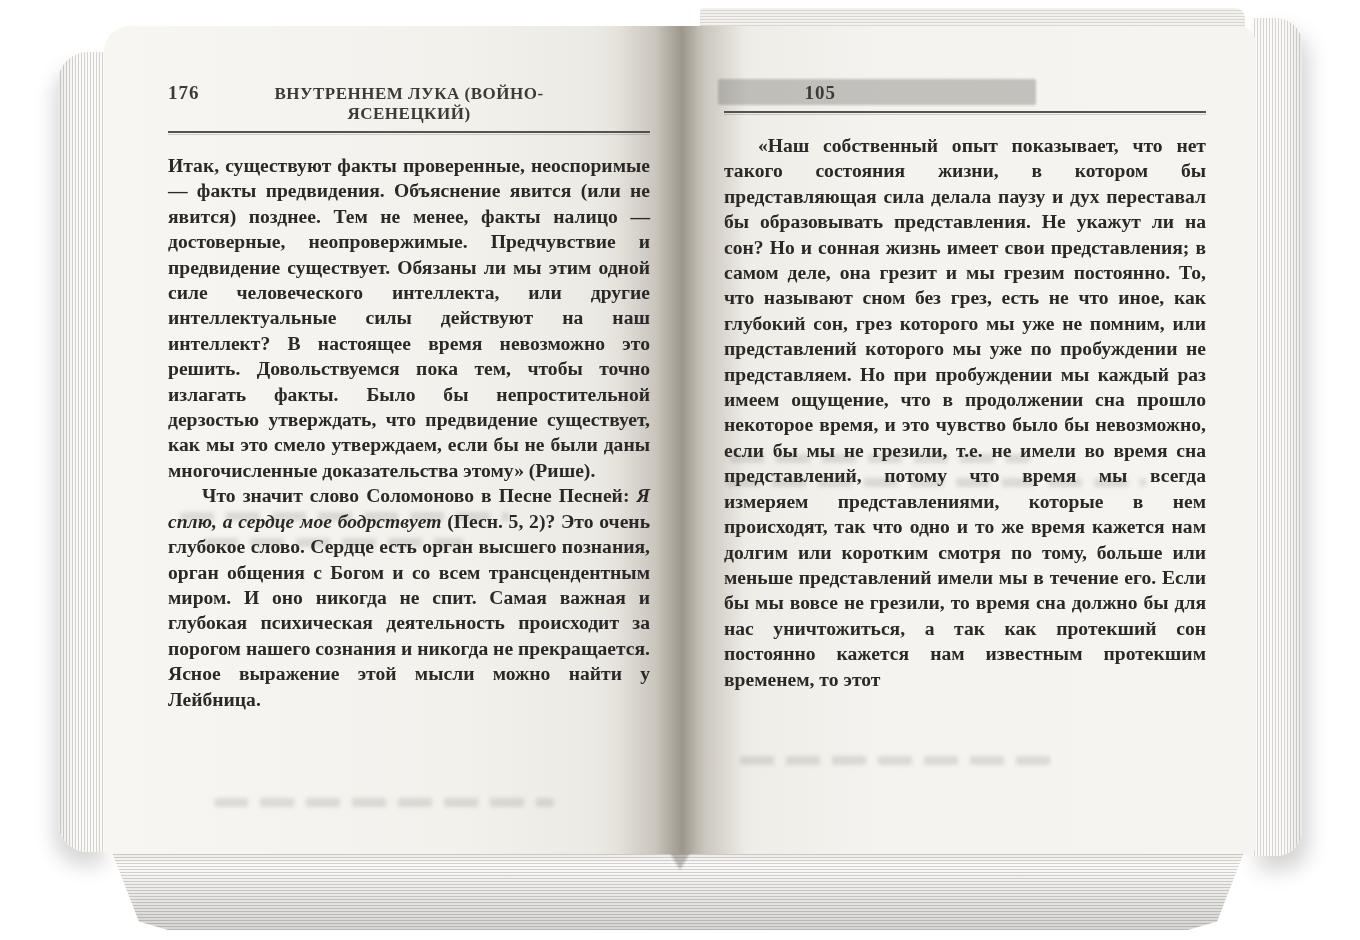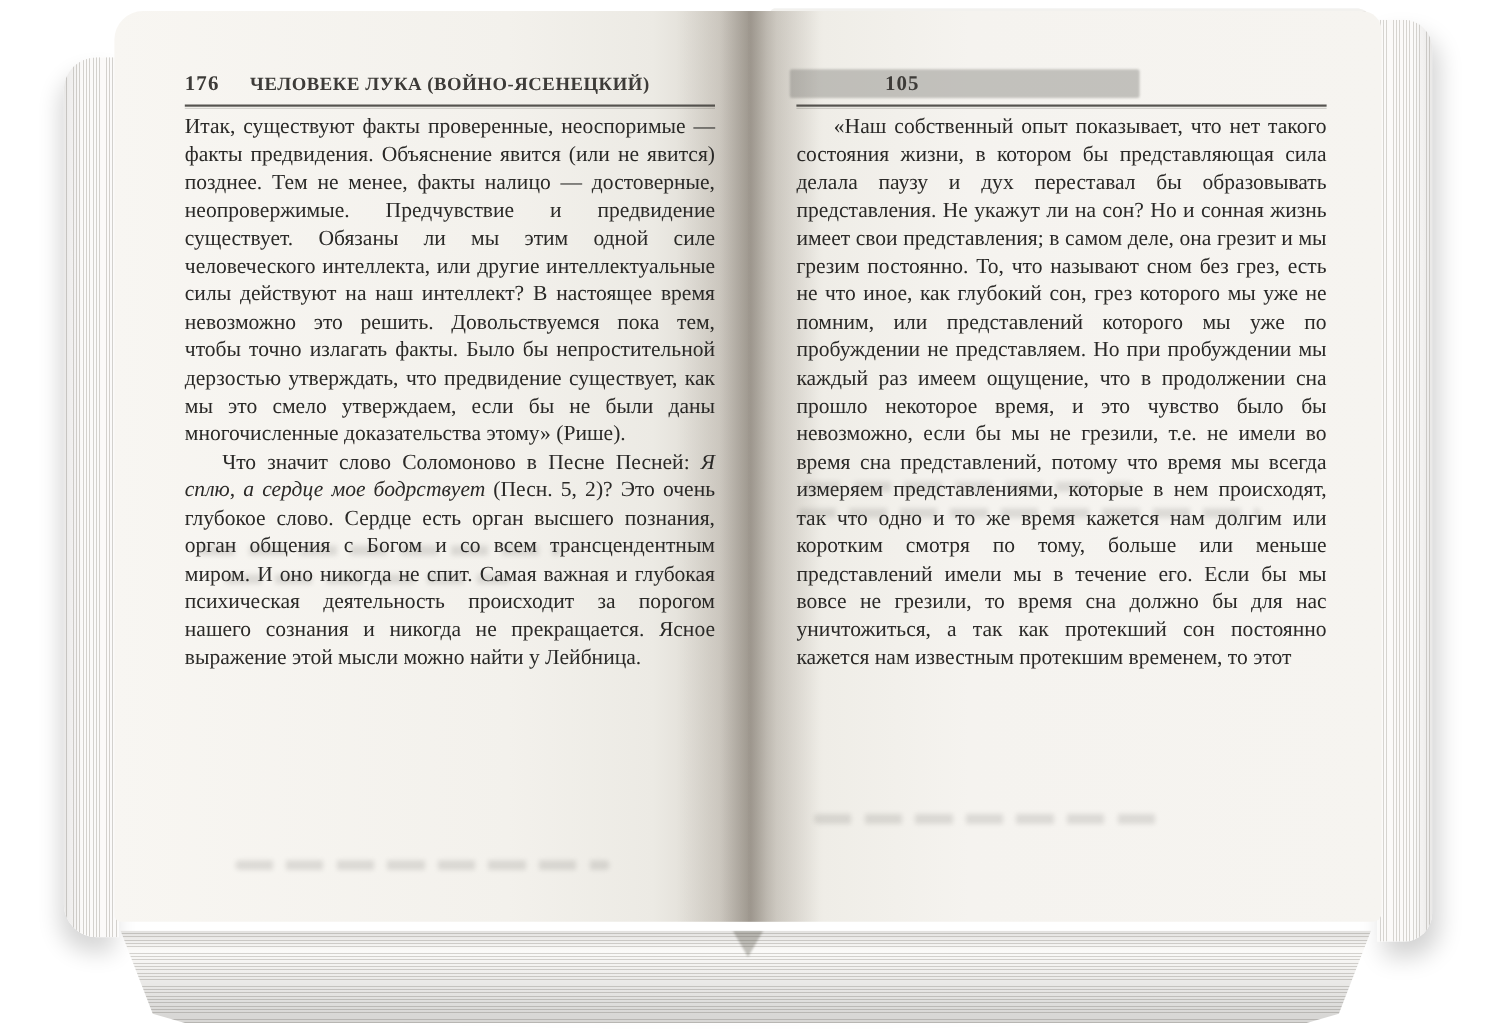--- a/index.html
+++ b/index.html
@@ -53,21 +53,21 @@
     filter: blur(1.2px);
   }
   .top-edge {
     position: absolute; left: 700px; top: 8px; width: 545px; height: 20px;
     background: repeating-linear-gradient(to bottom, #f2f1ee 0 2px, #d8d6d2 2px 3px);
     border-radius: 4px 10px 0 0;
   }
 
   
   .spread {
-    position: absolute; left: 104px; top: 10px; width: 1152px; height: 828px;
+    position: absolute; left: 104px; top: 26px; width: 1152px; height: 828px;
     display: flex;
   }
   .page { position: relative; width: 50%; height: 100%; }
   .page-left {
     border-radius: 26px 0 0 6px;
     background: linear-gradient(to right, #f8f6f2 0%, #f3f1ec 62%, #eceae4 85%, #dbd7cf 96%, #ccc7be 100%);
   }
   .page-right {
     border-radius: 0 18px 8px 0;
     background: linear-gradient(to right, #c9c4bb 0%, #ddd9d1 3%, #efede7 12%, #f5f3ef 35%, #f6f4f0 100%);
@@ -99,22 +99,22 @@
   }
   .pnum { width: 56px; font-size: 19px; letter-spacing: 1px; position: relative; z-index: 1; }
   .pnum.right { text-align: right; }
   .rtitle { flex: 1; text-align: center; position: relative; z-index: 1; }
   .show-through-band {
     position: absolute; left: -6px; top: -3px; height: 26px; width: 66%;
     background: #91908b; opacity: 0.5; filter: blur(1.2px); border-radius: 2px; z-index: 0;
   }
 
   .page-body {
-    margin-top: 6px;
-    font-weight: normal;
+    margin-top: 20px;
+    font-weight: bold;
     font-size: 19.6px; line-height: 25.4px;
     color: #2a2927;
     text-align: justify;
     text-justify: inter-word;
     position: relative; z-index: 1;
   }
   .page-body p { margin: 0; }
   .page-body p.indent { text-indent: 34px; }
   .page-body i { font-style: italic; }
 
@@ -142,21 +142,21 @@
 
   <div class="spread">
 
     <div class="page page-left">
       <div class="smudge" style="left:76px;  top:486px; width:330px;"></div>
       <div class="smudge" style="left:100px; top:512px; width:260px;"></div>
       <div class="smudge" style="left:110px; top:772px; width:340px;"></div>
       <div class="page-inner">
         <div class="page-header">
           <span class="pnum">176</span>
-          <span class="rtitle">ЧЕЛОВЕКЕ ЛУКА (ВОЙНО-ЯСЕНЕЦКИЙ)</span>
+          <span class="rtitle">ВНУТРЕННЕМ ЛУКА (ВОЙНО-ЯСЕНЕЦКИЙ)</span>
           <span class="pnum"></span>
         </div>
         <div class="page-body">
           <p>Итак, существуют факты проверенные, неоспоримые — факты предвидения. Объяснение явится (или не явится) позднее. Тем не менее, факты налицо — достоверные, неопровержимые. Предчувствие и предвидение существует. Обязаны ли мы этим одной силе человеческого интеллекта, или другие интеллектуальные силы действуют на наш интеллект? В настоящее время невозможно это решить. Довольствуемся пока тем, чтобы точно излагать факты. Было бы непростительной дерзостью утверждать, что предвидение существует, как мы это смело утверждаем, если бы не были даны многочисленные доказательства этому» (Рише).</p>
           <p class="indent"><span>Что значит слово Соломоново в Песне Песней: </span><i>Я сплю, а сердце мое бодрствует</i><span> (Песн. 5, 2)? Это очень глубокое слово. Сердце есть орган высшего познания, орган общения с Богом и со всем трансцендентным миром. И оно никогда не спит. Самая важная и глубокая психическая деятельность происходит за порогом нашего сознания и никогда не прекращается. Ясное выражение этой мысли можно найти у Лейбница.</span></p>
         </div>
       </div>
     </div>
 
     <div class="page page-right">

